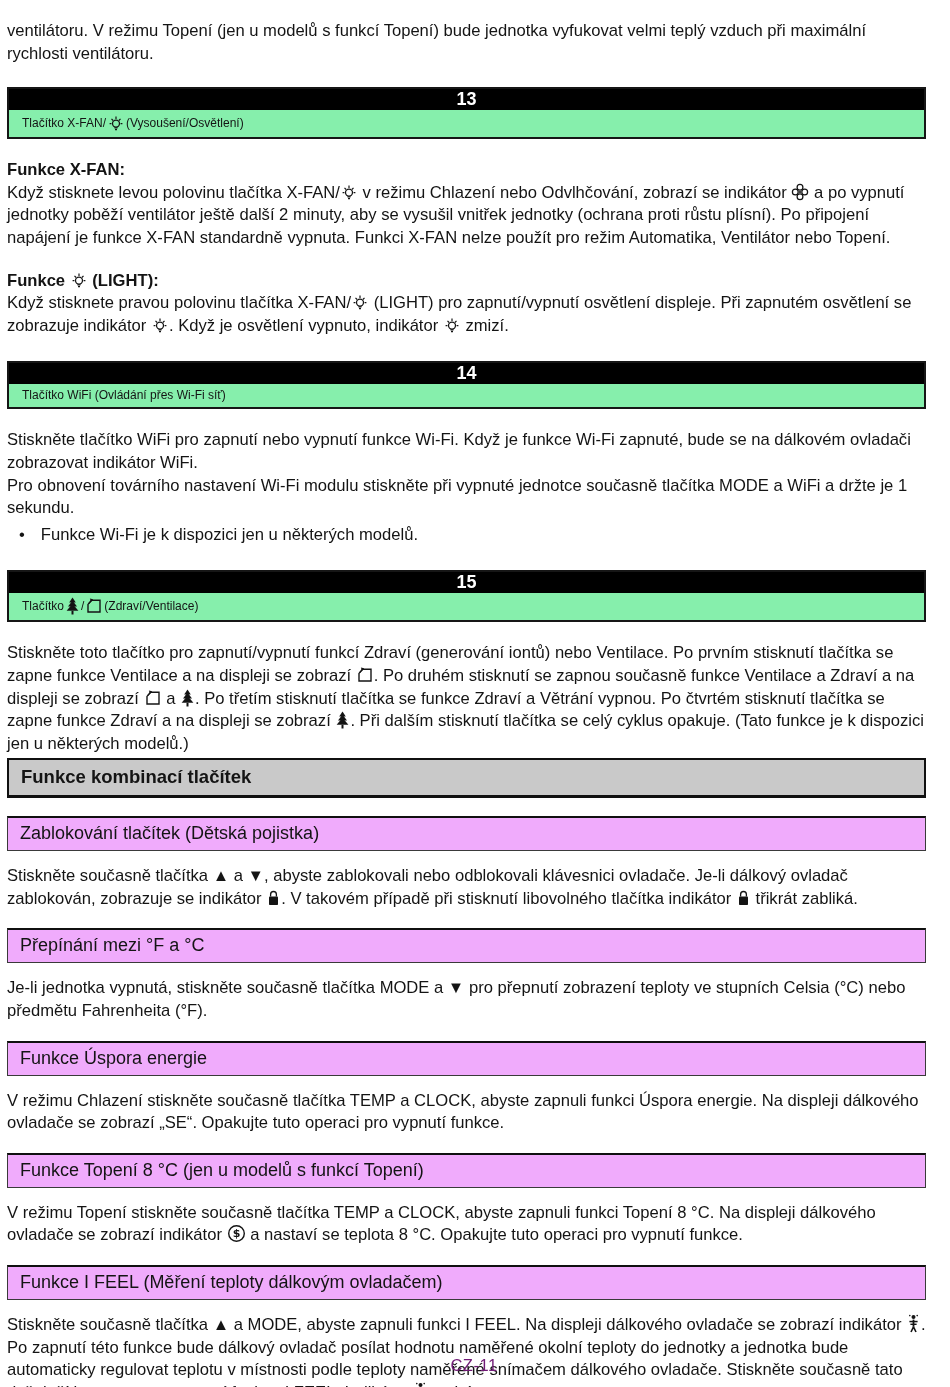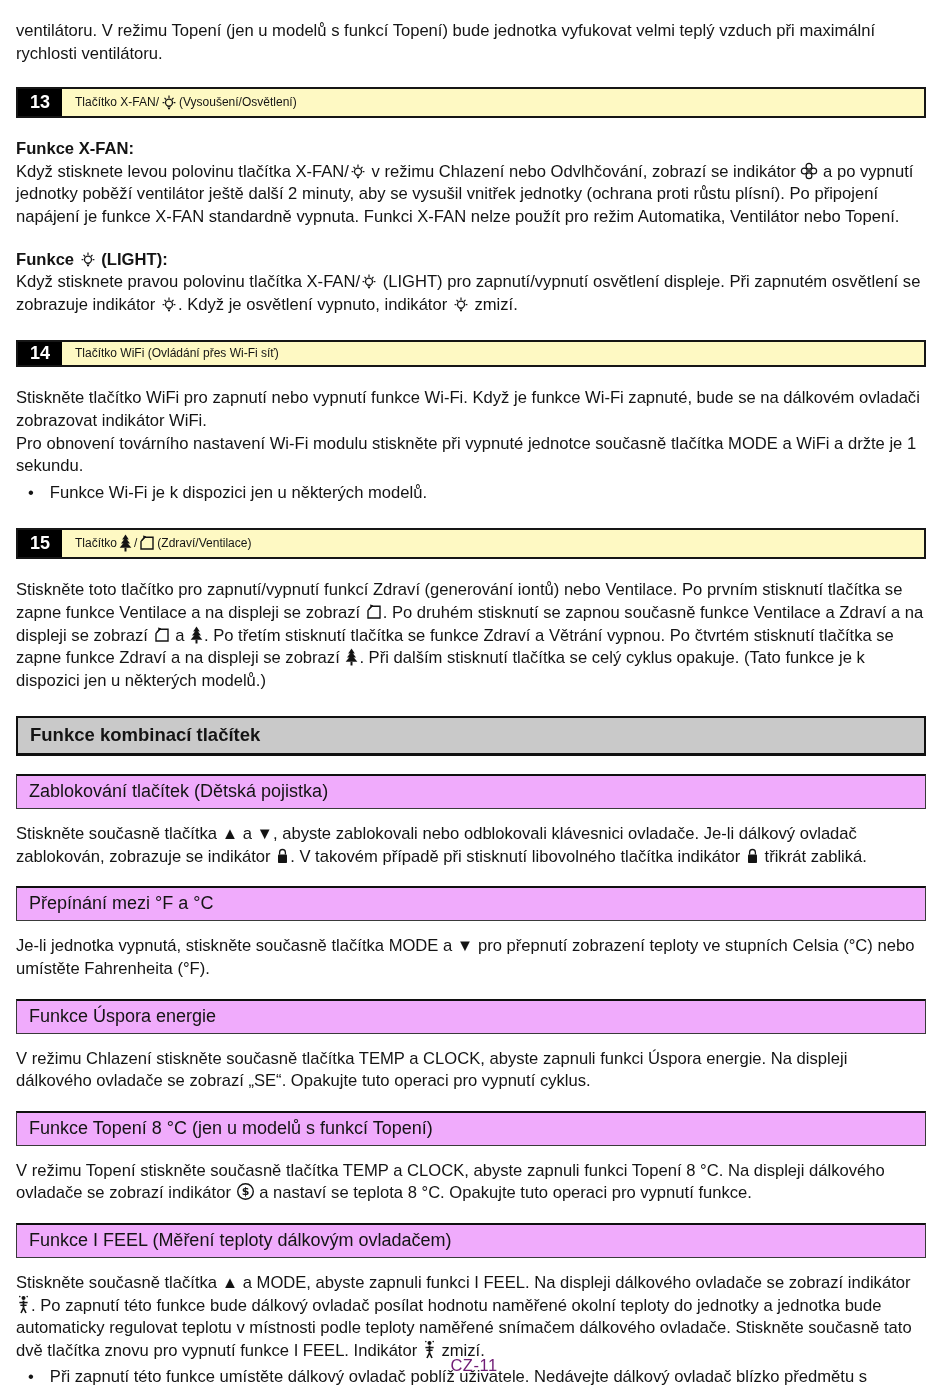--- a/index.html
+++ b/index.html
@@ -3,40 +3,40 @@
 <meta charset="utf-8">
 <style>
   html,body{margin:0;padding:0;}
   body{
     width:950px;height:1387px;
     background:#ffffff;
     font-family:"Liberation Sans","DejaVu Sans",sans-serif;
     color:#141414;
     -webkit-font-smoothing:antialiased;
   }
-  .page{position:relative;box-sizing:border-box;width:948px;height:1387px;padding:20px 22px 0 16px;overflow:hidden;}
+  .page{position:relative;box-sizing:border-box;width:948px;height:1387px;padding:20px 22px 0 7px;overflow:hidden;}
   p{margin:0;font-size:16.6px;line-height:22.6px;}
   .bold{font-weight:bold;}
   
-  .sec-h{display:flex;align-items:stretch;border:2px solid #161616;background:#fef9c3;}
+  .sec-h{display:flex;align-items:stretch;border:2px solid #161616;background:#86efac;flex-direction:column;}
   .sec-num{background:#000;color:#fff;font-weight:bold;font-size:18px;min-width:44px;display:flex;align-items:center;justify-content:center;}
   .sec-title{padding:4px 12px 5px 13px;font-size:12px;display:flex;align-items:center;gap:1px;}
   
   .sub-h{border:1.4px solid #3a3a3a;border-top:2.4px solid #101010;padding:5px 12px 6px;font-size:18px;background:#f0abfc;}
   
   .band{background:#c9c9c9;border:2px solid #101010;border-bottom-width:3px;padding:6px 12px 7px;font-size:18.5px;font-weight:bold;}
   
   ul.blist{margin:4px 0 0 0;padding:0;list-style:none;}
   ul.blist li{display:flex;font-size:16.6px;line-height:22.6px;}
   ul.blist li::before{content:"\2022";flex:0 0 auto;margin:0 16px 0 12px;}
   
   .ic{display:inline-block;vertical-align:-3px;}
   .footer{position:absolute;left:0;right:0;bottom:12px;text-align:center;color:#701a75;font-size:16.5px;letter-spacing:.5px;}
   
-  .mt14{margin-top:14px}.mt16{margin-top:20px}.mt18{margin-top:18px}.mt20{margin-top:24px}
+  .mt14{margin-top:14px}.mt16{margin-top:20px}.mt18{margin-top:18px}.mt20{margin-top:3px}
   .mt22{margin-top:22px}.mt24{margin-top:24px}
 </style>
 </head>
 <body>
 
 <div class="page">
 
   <p>ventilátoru. V režimu Topení (jen u modelů s funkcí Topení) bude jednotka vyfukovat velmi teplý vzduch při maximální rychlosti ventilátoru.</p>
 
   <div class="sec-h mt22">
@@ -130,24 +130,24 @@
   <div class="sub-h mt18">Zablokování tlačítek (Dětská pojistka)</div>
   <p class="mt14">Stiskněte současně tlačítka ▲ a ▼, abyste zablokovali nebo odblokovali klávesnici ovladače. Je-li dálkový ovladač zablokován, zobrazuje se indikátor <svg class="ic" width="15" height="18" viewBox="0 0 15 18">
     <path d="M4.6 7.6 V5.4 a2.9 2.9 0 0 1 5.8 0 V7.6" fill="none" stroke="#141414" stroke-width="1.3"></path>
     <rect x="3" y="7.6" width="9" height="8.4" rx="0.8" fill="#141414"></rect>
   </svg>. V takovém případě při stisknutí libovolného tlačítka indikátor <svg class="ic" width="15" height="18" viewBox="0 0 15 18">
     <path d="M4.6 7.6 V5.4 a2.9 2.9 0 0 1 5.8 0 V7.6" fill="none" stroke="#141414" stroke-width="1.3"></path>
     <rect x="3" y="7.6" width="9" height="8.4" rx="0.8" fill="#141414"></rect>
   </svg> třikrát zabliká.</p>
 
   <div class="sub-h mt18">Přepínání mezi °F a °C</div>
-  <p class="mt14">Je-li jednotka vypnutá, stiskněte současně tlačítka MODE a ▼ pro přepnutí zobrazení teploty ve stupních Celsia (°C) nebo umístěte Fahrenheita (°F).</p>
+  <p class="mt14">Je-li jednotka vypnutá, stiskněte současně tlačítka MODE a ▼ pro přepnutí zobrazení teploty ve stupních Celsia (°C) nebo předmětu Fahrenheita (°F).</p>
 
   <div class="sub-h mt18">Funkce Úspora energie</div>
-  <p class="mt14">V režimu Chlazení stiskněte současně tlačítka TEMP a CLOCK, abyste zapnuli funkci Úspora energie. Na displeji dálkového ovladače se zobrazí „SE“. Opakujte tuto operaci pro vypnutí cyklus.</p>
+  <p class="mt14">V režimu Chlazení stiskněte současně tlačítka TEMP a CLOCK, abyste zapnuli funkci Úspora energie. Na displeji dálkového ovladače se zobrazí „SE“. Opakujte tuto operaci pro vypnutí funkce.</p>
 
   <div class="sub-h mt18">Funkce Topení 8 °C (jen u modelů s funkcí Topení)</div>
   <p class="mt14">V režimu Topení stiskněte současně tlačítka TEMP a CLOCK, abyste zapnuli funkci Topení 8 °C. Na displeji dálkového ovladače se zobrazí indikátor <svg class="ic" width="19" height="19" viewBox="0 0 19 19">
     <circle cx="9.5" cy="9.5" r="7.8" fill="none" stroke="#141414" stroke-width="1.4"></circle>
     <text x="9.5" y="13.4" text-anchor="middle" font-family="'DejaVu Sans', sans-serif" font-size="11" font-weight="bold" fill="#141414">$</text>
   </svg> a nastaví se teplota 8 °C. Opakujte tuto operaci pro vypnutí funkce.</p>
 
   <div class="sub-h mt18">Funkce I FEEL (Měření teploty dálkovým ovladačem)</div>
   <p class="mt14">Stiskněte současně tlačítka ▲ a MODE, abyste zapnuli funkci I FEEL. Na displeji dálkového ovladače se zobrazí indikátor <svg class="ic" width="15" height="19" viewBox="0 0 15 19">
     <circle cx="7.5" cy="3" r="2" fill="#141414"></circle>

